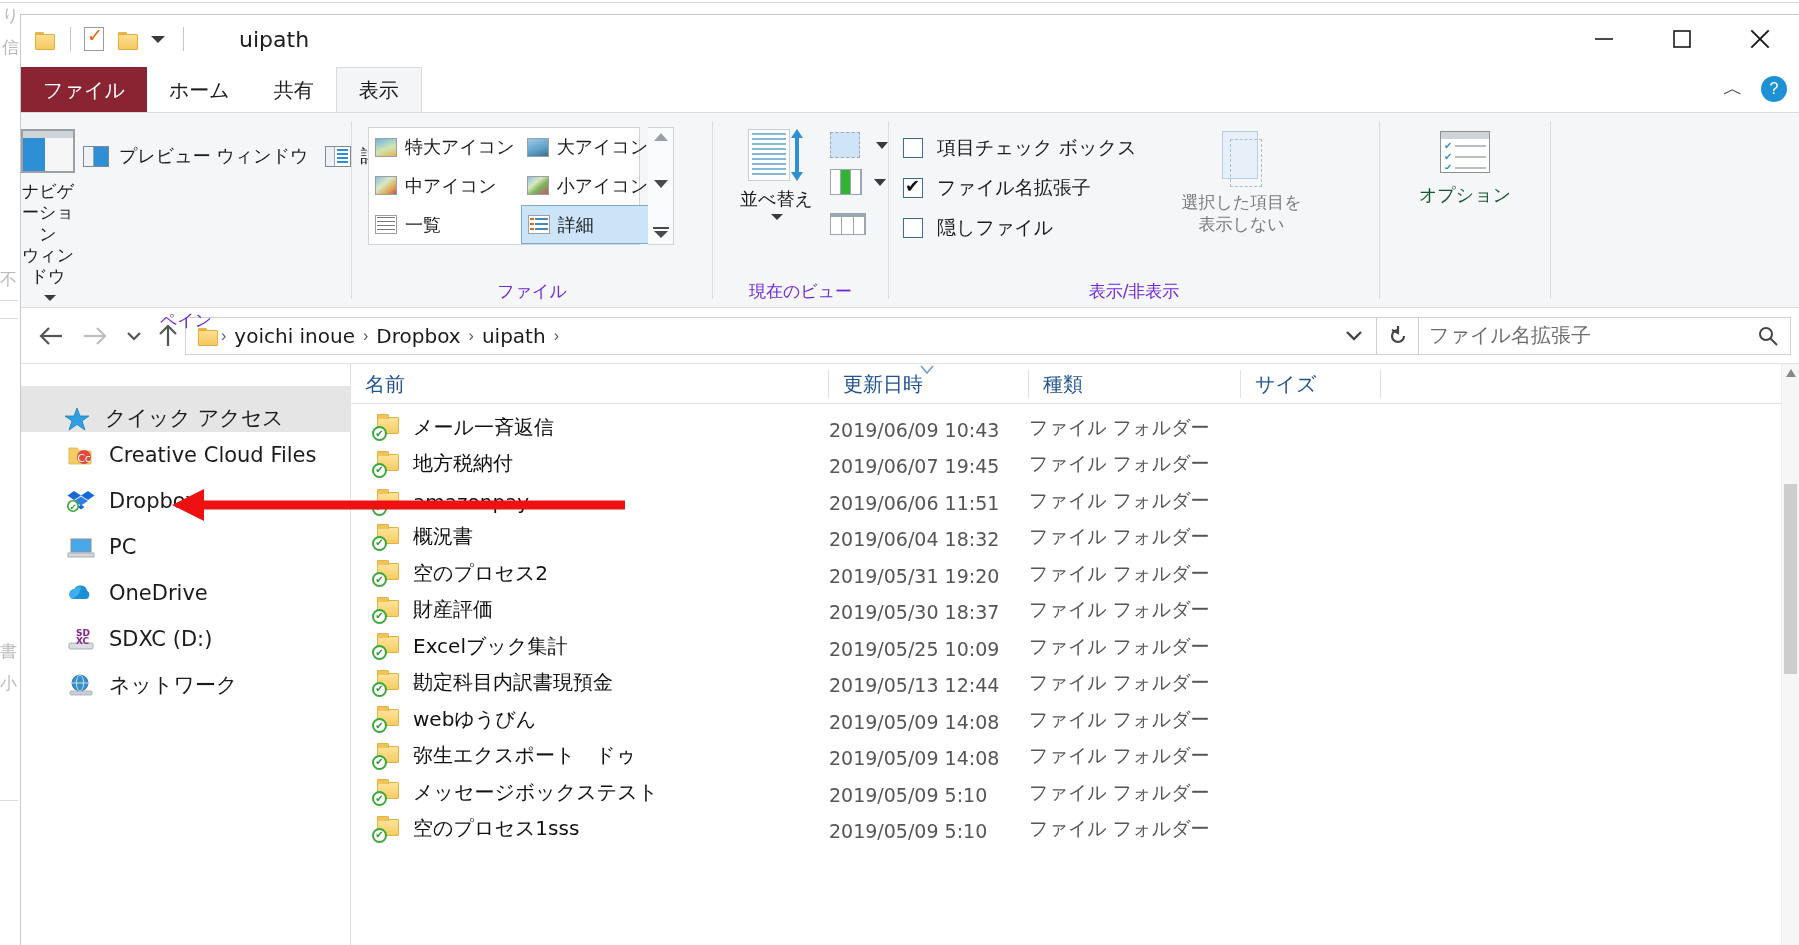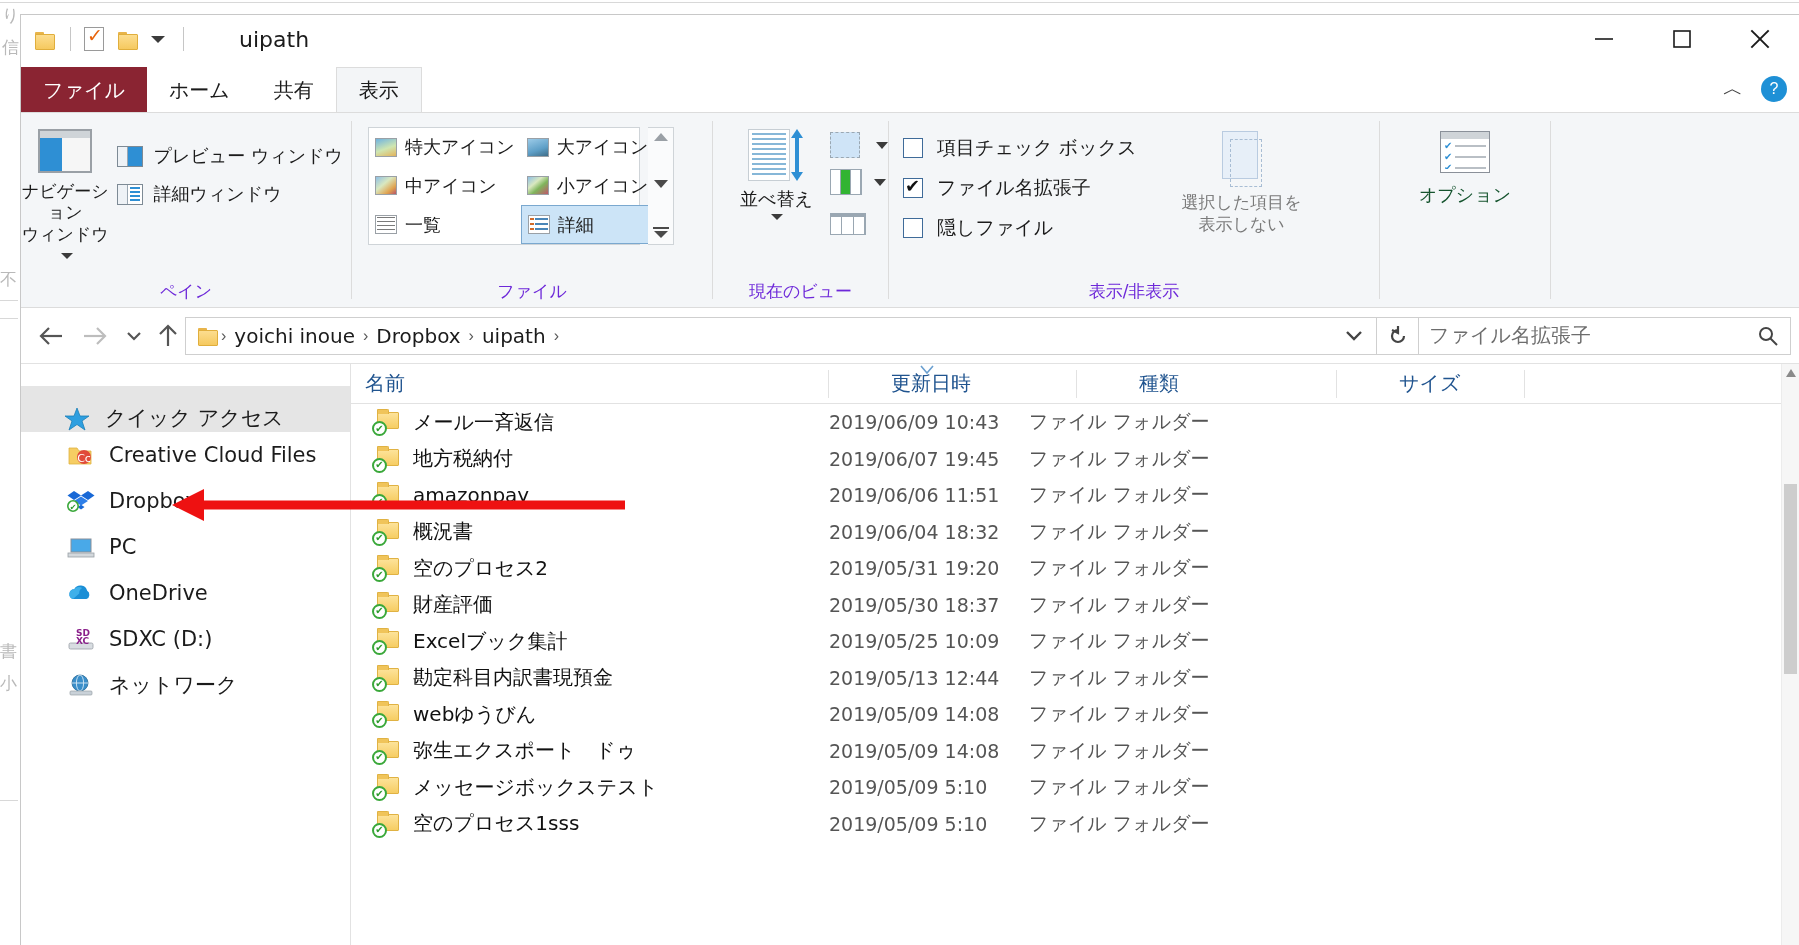--- a/index.html
+++ b/index.html
@@ -245,36 +245,36 @@
   
   .content { display: flex; height: 594px; }
   .sidebar { width: 330px; background: #ffffff; border-right: 1px solid #e2e2e2; padding-top: 22px; }
   .navitem { display: flex; align-items: center; gap: 14px; height: 46px; padding-left: 42px; }
   .navitem.indent { padding-left: 46px; }
   .navitem.sel { background: #e5e5e5; align-items: flex-end; }
   .navitem .lbl { font-size: 21px; color: #1b1b1b; white-space: nowrap; font-family: "DejaVu Sans", sans-serif; }
   .ni-ico { width: 28px; height: 26px; position: relative; flex: none; }
 
   .filepane { flex: 1; display: flex; flex-direction: column; min-width: 0; position: relative; }
-  .colhead { height: 40px; display: flex; align-items: center; border-bottom: 1px solid #e2e2e2; position: relative; gap: 48px; }
+  .colhead { height: 40px; display: flex; align-items: flex-start; border-bottom: 1px solid #e2e2e2; position: relative; }
   .colhead .ch {
     font-size: 20px; color: #20548f; padding-left: 14px; position: relative; height: 40px;
     display: flex; align-items: center; font-family: "DejaVu Sans", sans-serif;
   }
   .colhead .ch::after { content:""; position:absolute; right:0; top:6px; bottom:6px; width:1px; background:#e2e2e2; }
   .ch.c-name { width: 478px; }
   .ch.c-date { width: 200px; }
   .ch.c-type { width: 212px; }
   .ch.c-size { width: 140px; }
   .sort-ind {
     position: absolute; left: 568px; top: 1px; width: 16px; height: 10px;
   }
 
   .rows { flex: 1; overflow: hidden; }
-  .frow { height: 36.5px; display: flex; align-items: center; }
+  .frow { height: 36.5px; display: flex; align-items: flex-end; }
   .fr-name { width: 478px; display: flex; align-items: center; gap: 12px; padding-left: 24px; }
   .fr-name .nm { font-size: 20px; color: #111; white-space: nowrap; font-family: "DejaVu Sans", sans-serif; }
   .fr-date { width: 200px; font-size: 19px; color: #555; font-family: "DejaVu Sans", sans-serif; }
   .fr-type { width: 212px; font-size: 19px; color: #555; font-family: "DejaVu Sans", sans-serif; }
   .fr-size { width: 140px; }
 
   .folder-badge { width: 26px; height: 24px; position: relative; flex: none; }
   .folder-badge .fb {
     position: absolute; left: 2px; top: 2px; width: 22px; height: 17px;
     background: linear-gradient(180deg,#fde39a 0%,#f6cd63 100%);
@@ -375,21 +375,21 @@
               <div class="tbar"></div>
                 <div class="lpane"></div>
                 <div class="rpane"></div>
             </div>
             <div class="lbl">
               <span>ナビゲーション</span><br>
               <span>ウィンドウ</span>
               <span class="qat-caret" style="display:inline-block;vertical-align:middle;margin-left:4px;border-top-width:6px;border-left-width:6px;border-right-width:6px;"></span>
             </div>
           </div>
-          <div style="display:flex;flex-direction:column;padding-top:14px;">
+          <div style="display:flex;flex-direction:row;padding-top:14px;">
             <div class="smallbtn">
               <span class="pane-ico">
                   <i class="l"></i>
                   <i class="r"></i>
                 </span>
               <span class="lbl">プレビュー ウィンドウ</span>
             </div>
             <div class="smallbtn">
               <span class="pane-ico details">
                   <i class="l"></i>

